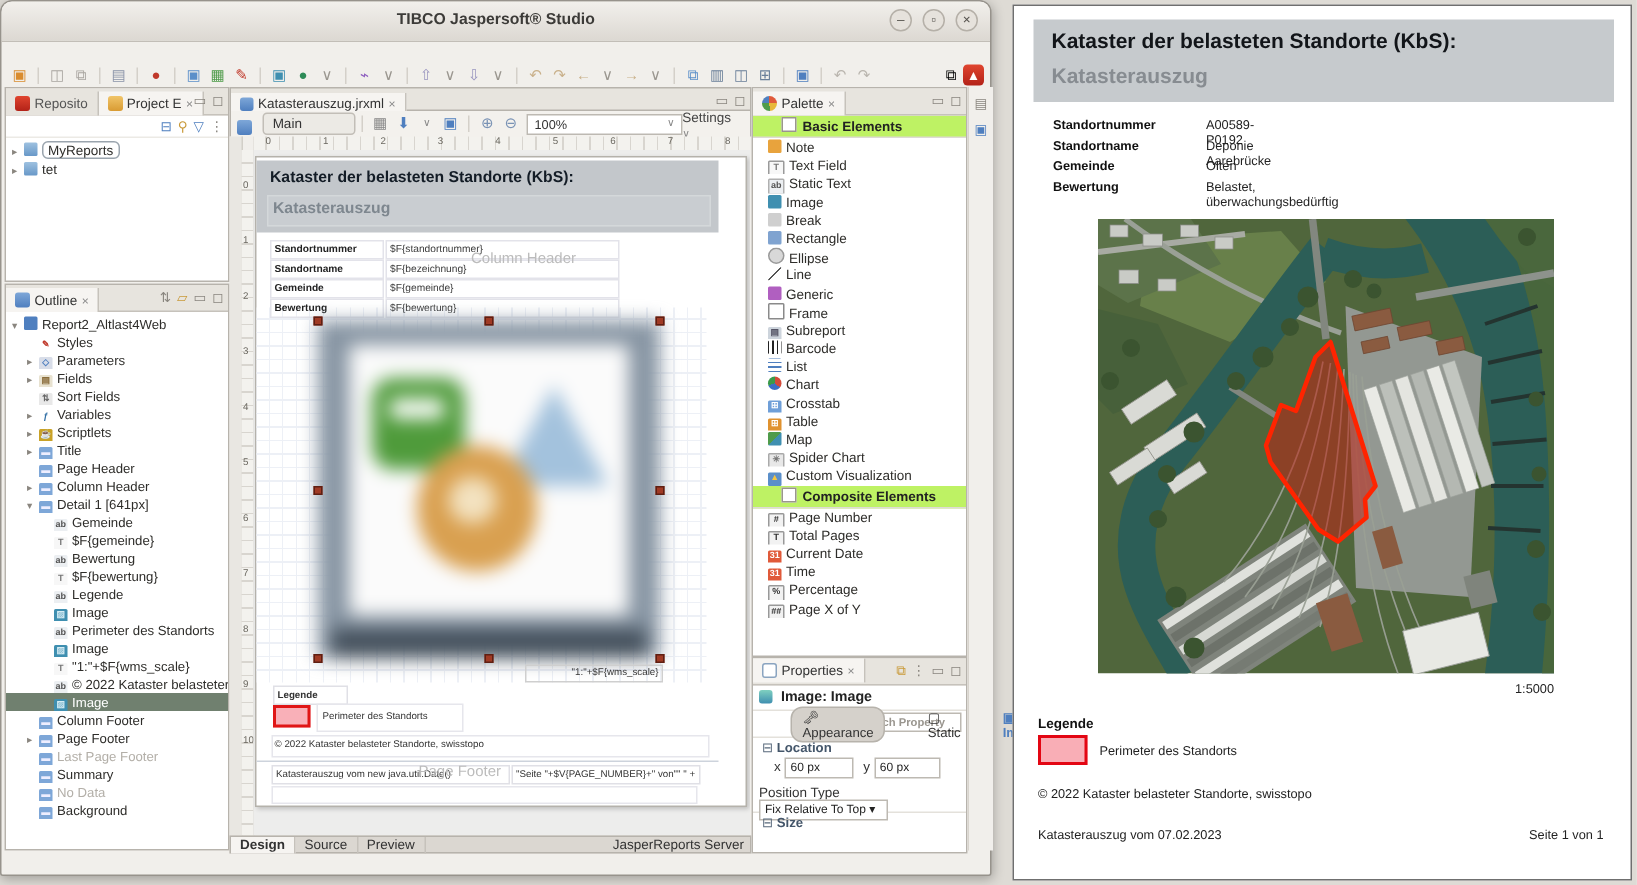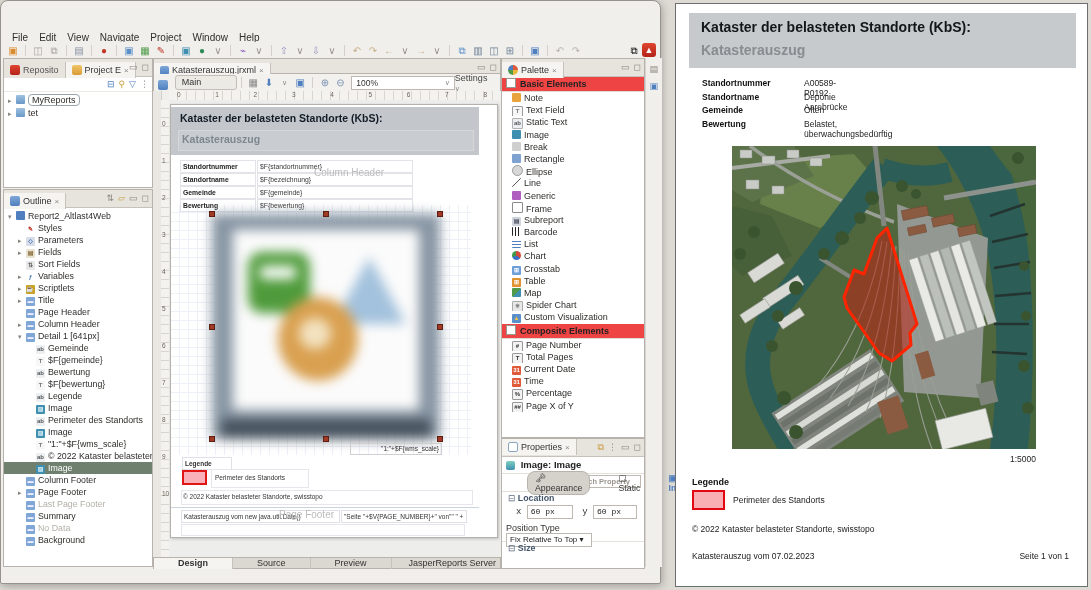--- a/index.html
+++ b/index.html
@@ -35,22 +35,22 @@
   
   .trow{height:13px;font-size:9px;line-height:13px;color:#2e2d2a;white-space:nowrap;overflow:hidden;}
   .orow{height:12px;font-size:8.8px;line-height:12px;color:#2e2d2a;white-space:nowrap;overflow:hidden;}
   .orow.sel{background:#70806f;color:#fff;}
   .orow.gray{color:#b3afa8;}
   .arr{display:inline-block;width:8px;color:#8a867f;font-size:7px;}
   .ni{display:inline-block;width:9px;height:9px;border-radius:1px;margin:0 3px -1px 0;
     font-size:6px;line-height:9px;text-align:center;color:#fff;font-weight:bold;}
   .myrep{border:1px solid #9aa4ad;border-radius:4px;padding:0 3px;}
   
-  .psec{height:14px;background:#ef4444;border-bottom:1px solid #dedad4;font-size:9px;font-weight:bold;
-    line-height:14px;color:#222;padding-left:4px;}
+  .psec{height:14px;background:#bef264;border-bottom:1px solid #dedad4;font-size:9px;font-weight:bold;
+    line-height:14px;color:#222;padding-left:19px;}
   .psec .chk{display:inline-block;width:8px;height:8px;border:1px solid #9a958e;background:#fff;margin-right:4px;vertical-align:-1px;}
   .prow{height:12.2px;font-size:9px;line-height:12.2px;color:#2e2d2a;padding-left:10px;white-space:nowrap;overflow:hidden;}
   
   .edittabs{position:absolute;left:152px;top:57px;width:348px;height:16px;background:#e7e4de;border:1px solid #b7b3ac;box-sizing:border-box;}
   .etoolbar{position:absolute;left:152px;top:73px;width:348px;height:17px;background:#f3f1ed;
     border-left:1px solid #b7b3ac;border-right:1px solid #b7b3ac;box-sizing:border-box;display:flex;align-items:center;font-size:9px;color:#444;}
   .mrbtn{margin-left:4px;height:13px;border:1px solid #c2beb7;border-radius:3px;background:#eceae5;
     padding:0 6px;font-size:9px;line-height:13px;color:#333;}
   .combo{height:12px;border:1px solid #bdb9b2;background:#fff;font-size:8.5px;line-height:12px;
     padding:0 4px;color:#333;display:inline-flex;align-items:center;}
@@ -80,21 +80,21 @@
   .ph-green{position:absolute;left:16%;top:17%;width:27%;height:27%;background:#4f9b3b;border-radius:14px;}
   .ph-gwin{position:absolute;left:21%;top:23%;width:16%;height:6%;background:#fff;border-radius:4px;}
   .ph-tan{position:absolute;left:29%;top:37%;width:35%;height:37%;background:#d9a050;border-radius:50%;}
   .ph-tanin{position:absolute;left:38%;top:46%;width:14%;height:14%;background:#f3e2c0;border-radius:50%;}
   .ph-blue{position:absolute;left:53%;top:19%;width:32%;height:34%;background:#a3c2dd;clip-path:polygon(50% 0,100% 88%,0 88%);}
   .ph-band{position:absolute;left:4%;bottom:0;right:4%;height:9%;background:#46525e;}
   .handle{position:absolute;width:6px;height:6px;background:#a03a24;border:1px solid #5e1f12;box-sizing:border-box;}
   .cfield{position:absolute;border:1px solid #cfcfcf;font-size:6.5px;color:#333;}
   .faint{position:absolute;border:1px solid #e6e6ec;}
   .dtabs{position:absolute;left:152px;top:556px;width:348px;height:12px;background:#dbd7d1;border:1px solid #b7b3ac;box-sizing:border-box;font-size:9px;}
-  .dtab{display:inline-block;height:11px;line-height:11px;padding:0 24px;border-right:1px solid #c6c2bb;color:#333;}
+  .dtab{display:inline-block;height:11px;line-height:11px;padding:0 6px;border-right:1px solid #c6c2bb;color:#333;}
   .dtab.on{background:#f6f4f1;font-weight:bold;}
   .dsrv{position:absolute;right:4px;top:0;line-height:11px;color:#333;}
   
   .propbody{font-size:9px;color:#333;}
   .prophead{height:16px;line-height:16px;padding-left:4px;font-weight:bold;font-size:9.5px;color:#222;border-bottom:1px solid #e4e1db;}
   .searchbox{float:right;margin:2px 3px 0 0;height:11px;width:66px;border:1px solid #bdb9b2;font-size:7.5px;
     color:#9a968f;line-height:11px;padding:0 2px;background:#fff;}
   .proptabs{height:17px;border-bottom:1px solid #e4e1db;display:flex;align-items:center;padding-left:3px;gap:6px;}
   .proptab{font-size:8.8px;color:#333;margin-left:22px;}
   .proptab.on{background:#d5d1cb;border:1px solid #b7b3ac;border-radius:8px;padding:1px 7px;}
@@ -123,22 +123,29 @@
   .plegend-l{position:absolute;left:57px;top:491px;font-size:8.5px;color:#222;}
   .pcopy{position:absolute;left:16px;top:520px;font-size:8.5px;color:#222;}
   .pfootl{position:absolute;left:16px;top:547px;font-size:8.5px;color:#222;}
   .pfootr{position:absolute;right:18px;top:547px;font-size:8.5px;color:#222;}
 </style>
 </head>
 <body>
 
 <div class="win">
 
-
-  <div class="menubar" id="menubar"><span>File</span><span>Edit</span><span>View</span><span>Navigate</span><span>Project</span><span>Window</span><span>Help</span></div>
+  <div class="titlebar">
+    <div class="ttl">TIBCO Jaspersoft® Studio</div>
+    <div class="winbtns">
+      <div class="wbtn">–</div>
+      <div class="wbtn">▫</div>
+      <div class="wbtn">×</div>
+    </div>
+  </div>
+
   <div class="toolbar" id="maintoolbar">
       <span class="tbi" style="color: rgb(217, 140, 47);">▣</span>
       <span class="tbsep"></span>
       <span class="tbi" style="color: rgb(169, 165, 160);">◫</span>
       <span class="tbi" style="color: rgb(169, 165, 160);">⧉</span>
       <span class="tbsep"></span>
       <span class="tbi" style="color: rgb(138, 147, 168);">▤</span>
       <span class="tbsep"></span>
       <span class="tbi" style="color: rgb(192, 57, 43);">●</span>
       <span class="tbsep"></span>
@@ -421,21 +428,21 @@
       <span class="ticon" style="background:linear-gradient(#7fd0c0,#3f8fb0);width:9px;height:9px;"></span>
       <span>Image: Image</span>
       <span class="searchbox">Search Property</span>
     </div>
     <div class="proptabs">
       <span class="proptab on">🗝<span>Appearance</span></span>
       <span class="proptab">▢ <span>Static</span></span>
       <span class="proptab" style="color:#4f7fbf;font-weight:bold;">▣ <span>Ima</span></span>
     </div>
     <div class="sech">⊟ <b style="color:#44566a;">Location</b></div>
-    <div style="height:18px;padding-left:14px;font-family:Liberation Mono, monospace;">
+    <div style="height:18px;padding-left:14px;">
       <span>x</span>
       <span class="inp" style="width:38px;">60 px</span>
       <span style="margin-left:4px;">y</span>
       <span class="inp" style="width:36px;">60 px</span>
     </div>
     <div style="height:18px;padding-left:4px;">
       <span>Position Type</span>
       <span class="inp" style="width:78px;"><span>Fix Relative To Top</span> ▾</span>
     </div>
     <div class="sech" style="border-top:1px solid #e4e1db;">⊟ <b style="color:#44566a;">Size</b></div>

